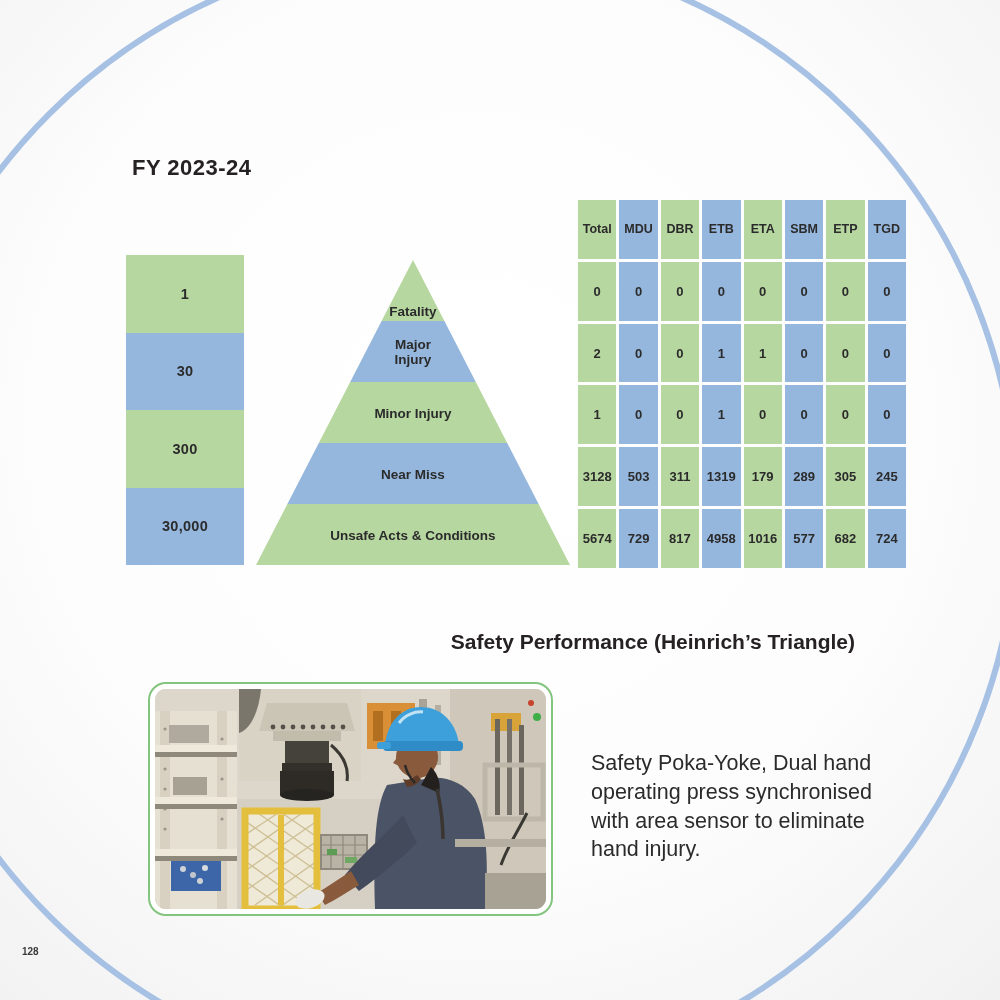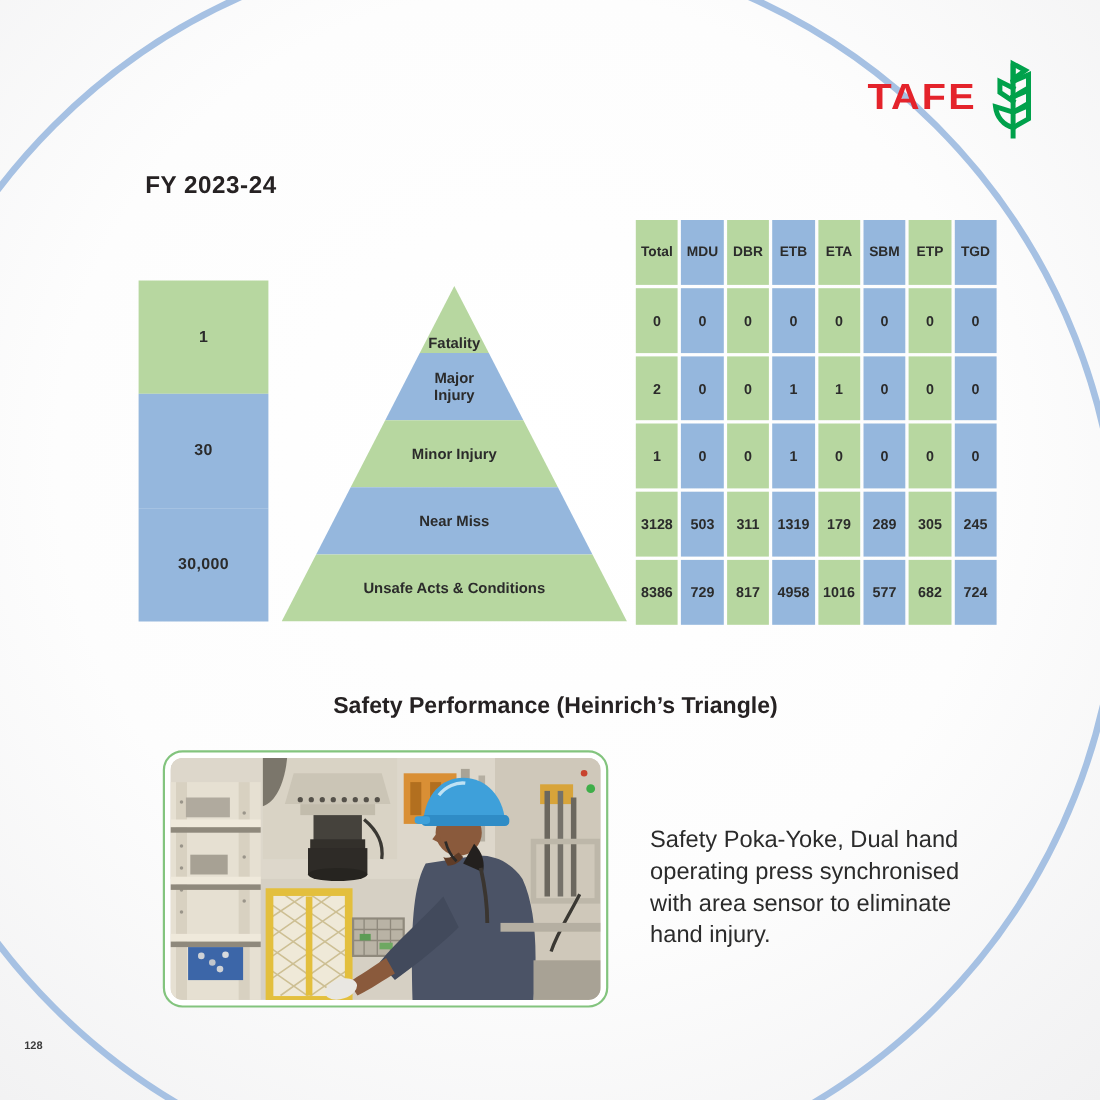--- a/index.html
+++ b/index.html
@@ -51,21 +51,21 @@
     display:grid;grid-template-columns:repeat(8,1fr);grid-template-rows:repeat(6,1fr);gap:3px;
   }
   .cell{
     display:flex;align-items:center;justify-content:center;
     font-weight:700;font-size:13px;color:#2b2b2b;
   }
   .cell.header{font-size:12.5px;}
   
   .title{
     position:absolute;left:155px;top:630px;width:700px;margin:0;
-    text-align:center;font-size:21px;font-weight:700;color:#262223;
+    text-align:right;font-size:21px;font-weight:700;color:#262223;
   }
   
   .photo-frame{
     position:absolute;left:148px;top:682px;width:405px;height:234px;margin:0;
     border:2px solid #83c47e;border-radius:18px;background:#fff;
     padding:5px;box-sizing:border-box;
   }
   .photo-frame svg{width:100%;height:100%;border-radius:11px;display:block;}
   
   .caption{
@@ -77,38 +77,27 @@
     font-size:10px;font-weight:700;color:#3a3a3a;
   }
 </style>
 </head>
 <body>
 
 <div class="page">
 
   <div class="bg-circle"></div>
 
-  <header class="logo">
-    <span class="logo-text">TAFE</span>
-    <svg class="wheat-svg" viewBox="0 0 44 76" fill="none" stroke="#00a14b" stroke-width="4.5" stroke-linecap="square">
-      <path d="M25 74 L25 10"></path>
-      <path d="M25 66 C16 64 10 56 9 47 L25 52"></path>
-      <path d="M25 8 L36 14 L25 22 Z"></path>
-      <path d="M25 24 L39 18 L39 30 L25 38"></path>
-      <path d="M25 38 L39 32 L39 44 L25 52"></path>
-      <path d="M25 52 L39 46 L39 58 L25 66"></path>
-      <path d="M25 30 L13 24 L13 34 L25 42"></path>
-    </svg>
-  </header>
 
   <h2 class="fy">FY 2023-24</h2>
 
   <div class="bars" id="bars">
       <div class="bar fill-green">1</div>
       <div class="bar fill-blue">30</div>
+      <div class="bar fill-green">300</div>
       <div class="bar fill-blue">30,000</div>
     </div>
 
   <svg class="triangle" id="triangle" viewBox="0 0 314 305">
       <polygon points="157,0 188.4,61 125.6,61" fill="#b7d7a0"></polygon>
       <text x="157" font-size="13.5" y="56"><tspan x="157">Fatality</tspan></text>
       <polygon points="125.6,61 188.4,61 219.8,122 94.2,122" fill="#95b7dd"></polygon>
       <text x="157" font-size="13.5" y="88.5"><tspan x="157">Major</tspan><tspan x="157" dy="15">Injury</tspan></text>
       <polygon points="94.2,122 219.8,122 251.2,183 62.8,183" fill="#b7d7a0"></polygon>
       <text x="157" font-size="13.5" y="157.5"><tspan x="157">Minor Injury</tspan></text>
@@ -152,21 +141,21 @@
       <div class="cell fill-green">0</div>
       <div class="cell fill-blue">0</div>
       <div class="cell fill-green">3128</div>
       <div class="cell fill-blue">503</div>
       <div class="cell fill-green">311</div>
       <div class="cell fill-blue">1319</div>
       <div class="cell fill-green">179</div>
       <div class="cell fill-blue">289</div>
       <div class="cell fill-green">305</div>
       <div class="cell fill-blue">245</div>
-      <div class="cell fill-green">8386</div>
+      <div class="cell fill-green">5674</div>
       <div class="cell fill-blue">729</div>
       <div class="cell fill-green">817</div>
       <div class="cell fill-blue">4958</div>
       <div class="cell fill-green">1016</div>
       <div class="cell fill-blue">577</div>
       <div class="cell fill-green">682</div>
       <div class="cell fill-blue">724</div>
     </div>
 
   <h3 class="title">Safety Performance (Heinrich’s Triangle)</h3>

